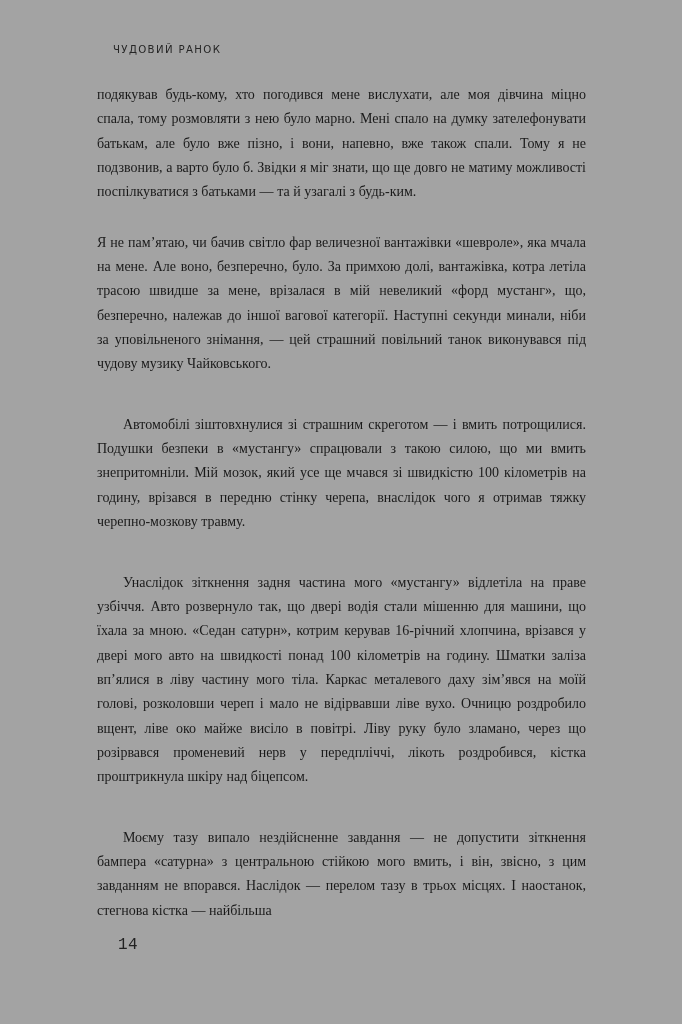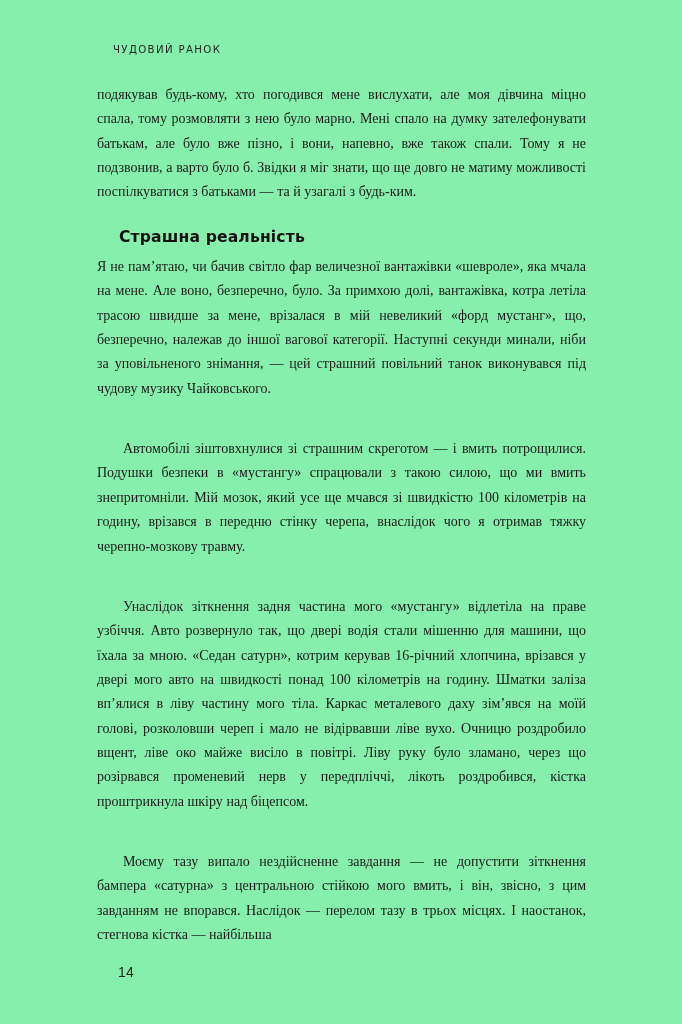--- a/index.html
+++ b/index.html
@@ -5,21 +5,21 @@
 <style>
   html, body {
     margin: 0;
     padding: 0;
     background: #ffffff;
   }
   .page {
     position: relative;
     width: 682px;
     height: 1024px;
-    background: #86efac;
+    background: #a3a3a3;
     overflow: hidden;
     box-sizing: border-box;
   }
   .running-head {
     position: absolute;
     left: 113px;
     top: 44px;
     font-family: "DejaVu Sans", "Liberation Sans", sans-serif;
     font-size: 10.2px;
     letter-spacing: 1.35px;
@@ -58,41 +58,40 @@
     color: #111111;
     line-height: 24.35px;
     text-indent: 22px;
     letter-spacing: 0.15px;
   }
   .gap-before-heading { height: 20px; }
   .gap-after-heading  { height: 6px; }
   .folio {
     position: absolute;
     left: 118px;
-    top: 964px;
-    font-family: Liberation Sans, sans-serif;
-    font-size: 14px;
+    top: 936px;
+    font-family: Liberation Mono, monospace;
+    font-size: 16px;
     color: #222222;
     letter-spacing: 0.3px;
   }
 </style>
 </head>
 <body>
 
 <div class="page">
 
   <div class="running-head">Чудовий ранок</div>
 
   <div class="text-block">
 
     <p class="para">подякував будь-кому, хто погодився мене вислухати, але моя ді­вчина міцно спала, тому розмовляти з нею було марно. Мені спа­ло на думку зателефонувати батькам, але було вже пізно, і вони, напевно, вже також спали. Тому я не подзвонив, а варто було б. Звідки я міг знати, що ще довго не матиму можливості поспілку­ватися з батьками — та й узагалі з будь-ким.</p>
 
     <div class="gap-before-heading"></div>
 
-    <h2 class="section-heading">Страшна реальність</h2>
 
     <div class="gap-after-heading"></div>
 
     <p class="para">Я не пам’ятаю, чи бачив світло фар величезної вантажівки «шев­роле», яка мчала на мене. Але воно, безперечно, було. За при­мхою долі, вантажівка, котра летіла трасою швидше за мене, врі­залася в мій невеликий «форд мустанг», що, безперечно, належав до іншої вагової категорії. Наступні секунди минали, ніби за упо­вільненого знімання, — цей страшний повільний танок виконував­ся під чудову музику Чайковського.</p>
 
     <p class="para indent">Автомобілі зіштовхнулися зі страшним скреготом — і вмить потрощилися. Подушки безпеки в «мустангу» спрацювали з та­кою силою, що ми вмить знепритомніли. Мій мозок, який усе ще мчався зі швидкістю 100 кілометрів на годину, врізався в перед­ню стінку черепа, внаслідок чого я отримав тяжку черепно-моз­кову травму.</p>
 
     <p class="para indent">Унаслідок зіткнення задня частина мого «мустангу» відлетіла на праве узбіччя. Авто розвернуло так, що двері водія стали мі­шенню для машини, що їхала за мною. «Седан сатурн», котрим керував 16-річний хлопчина, врізався у двері мого авто на швид­кості понад 100 кілометрів на годину. Шматки заліза вп’ялися в ліву частину мого тіла. Каркас металевого даху зім’явся на моїй голові, розколовши череп і мало не відірвавши ліве вухо. Очницю роздробило вщент, ліве око майже висіло в повітрі. Ліву руку було зламано, через що розірвався променевий нерв у передпліччі, лі­коть роздробився, кістка проштрикнула шкіру над біцепсом.</p>
 
     <p class="para indent">Моєму тазу випало нездійсненне завдання — не допустити зіткнення бампера «сатурна» з центральною стійкою мого вмить, і він, звісно, з цим завданням не впорався. Наслідок — перелом тазу в трьох місцях. І наостанок, стегнова кістка — найбільша</p>

